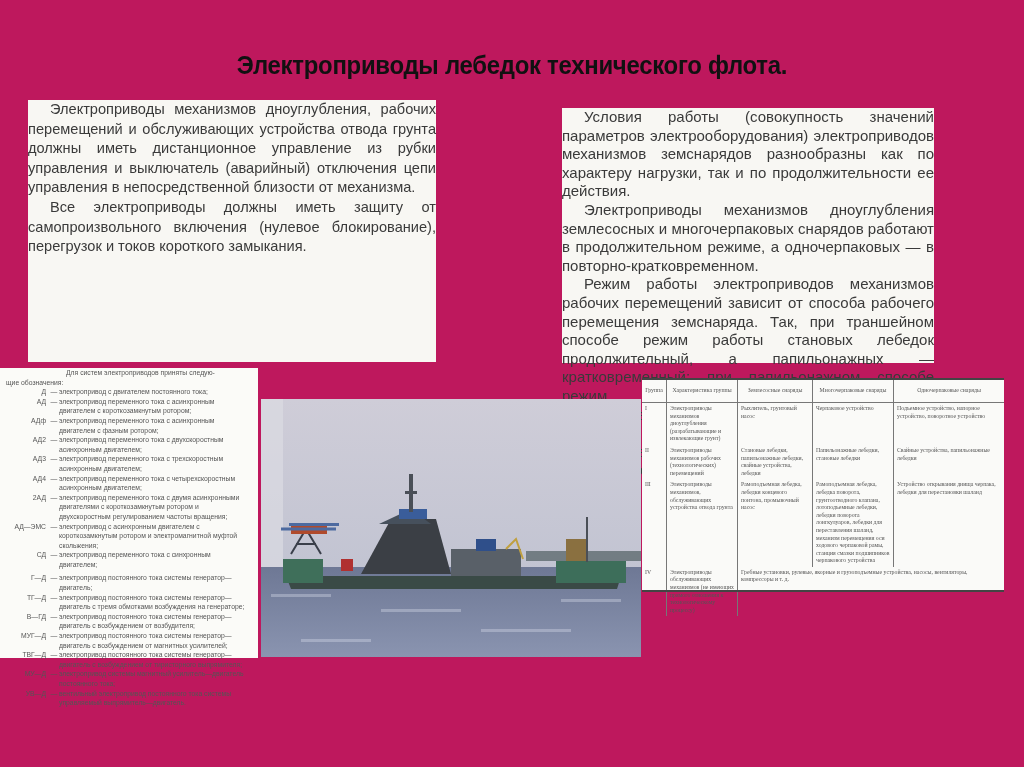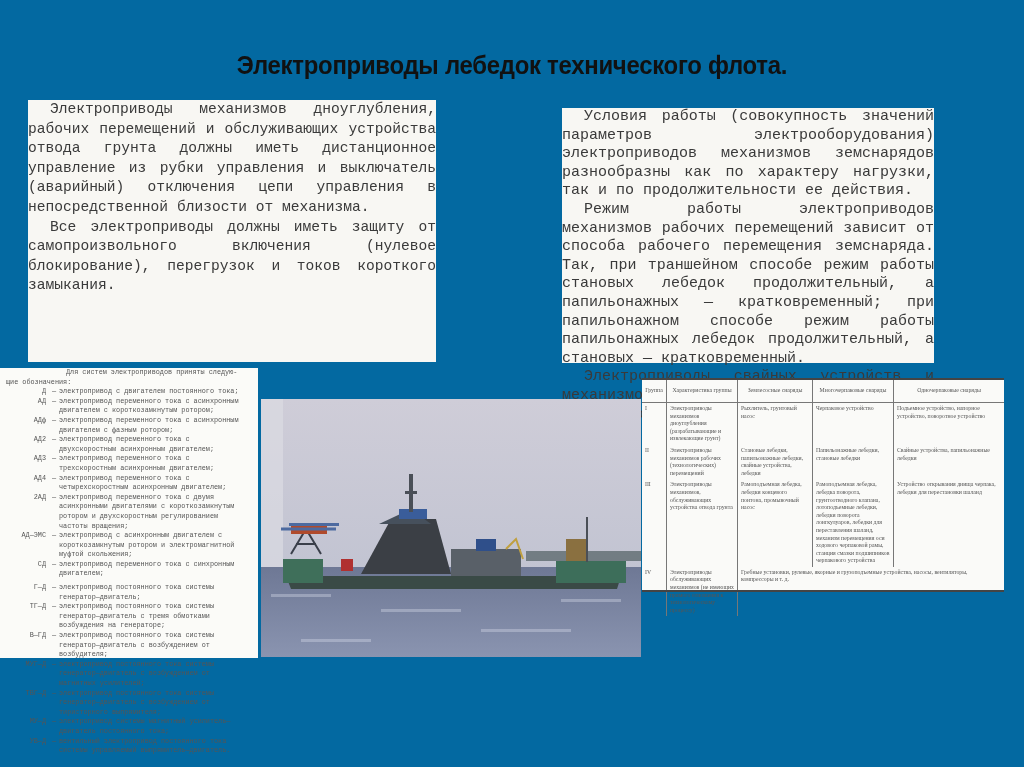--- a/index.html
+++ b/index.html
@@ -2,30 +2,30 @@
 <html><head>
 <meta charset="utf-8">
 <style>
   html, body { margin:0; padding:0; }
   body {
     width:1024px; height:767px; overflow:hidden; position:relative;
     background:#ffffff;
     font-family: "Liberation Serif", serif;
     color:#2b2b2b;
   }
-  .slide { position:absolute; left:0; top:0; width:1024px; height:767px; background:#0369a1; }
+  .slide { position:absolute; left:0; top:0; width:1024px; height:767px; background:#be185d; }
   .title {
     position:absolute; left:0; top:50px; width:1024px; text-align:center;
     font-family:"Liberation Sans", sans-serif; font-weight:bold;
     font-size:26px; color:#111; letter-spacing:-0.3px;
     transform:scaleX(0.92); transform-origin:center;
   }
   .scan {
     position:absolute; background:#f8f7f3;
-    font-family:Liberation Mono, monospace; color:#3a3a3a;
+    font-family:Liberation Sans, sans-serif; color:#3a3a3a;
   }
   .scan p { margin:0; text-indent:22px; text-align:justify; }
   .scan-left { left:28px; top:100px; width:408px; height:262px; padding:0 0 0 0; font-size:14.6px; line-height:19.6px; }
   .scan-right { left:562px; top:108px; width:372px; height:255px; font-size:15px; line-height:18.6px; }
   .scan-legend {
     left:0px; top:368px; width:258px; height:290px; font-size:6.8px; line-height:9.6px; color:#555; background:#fbfbf8;
   }
   .legend-intro { padding:0 6px 0 6px; }
   .legend-intro span { display:block; }
   .legend-row { display:flex; }
@@ -54,20 +54,21 @@
 
   <div class="title">Электроприводы лебедок технического флота.</div>
 
   <div class="scan scan-left">
     <p>Электроприводы механизмов дноуглубления, рабочих перемещений и обслуживающих устройства отвода грунта должны иметь дистанционное управление из рубки управления и выключатель (аварийный) отключения цепи управления в непосредственной близости от механизма.</p>
     <p>Все электроприводы должны иметь защиту от самопроизвольного включения (нулевое блокирование), перегрузок и токов короткого замыкания.</p>
   </div>
 
   <div class="scan scan-right">
     <p>Условия работы (совокупность значений параметров электрооборудования) электроприводов механизмов земснарядов разнообразны как по характеру нагрузки, так и по продолжительности ее действия.</p>
+    <p>Электроприводы механизмов дноуглубления землесосных и многочерпаковых снарядов работают в продолжительном режиме, а одночерпаковых — в повторно-кратковременном.</p>
     <p>Режим работы электроприводов механизмов рабочих перемещений зависит от способа рабочего перемещения земснаряда. Так, при траншейном способе режим работы становых лебедок продолжительный, а папильонажных — кратковременный; при папильонажном способе режим работы папильонажных лебедок продолжительный, а становых — кратковременный.</p>
     <p>Электроприводы свайных устройств и механизмов, обслуживающих устройства отвода грунта, работают в кратковременном режиме.</p>
   </div>
 
   <div class="scan scan-legend">
     <div class="legend-intro">
       <span style="text-indent:60px">Для систем электроприводов приняты следую-</span>
       <span>щие обозначения:</span>
     </div>
     <div class="legend-row">

